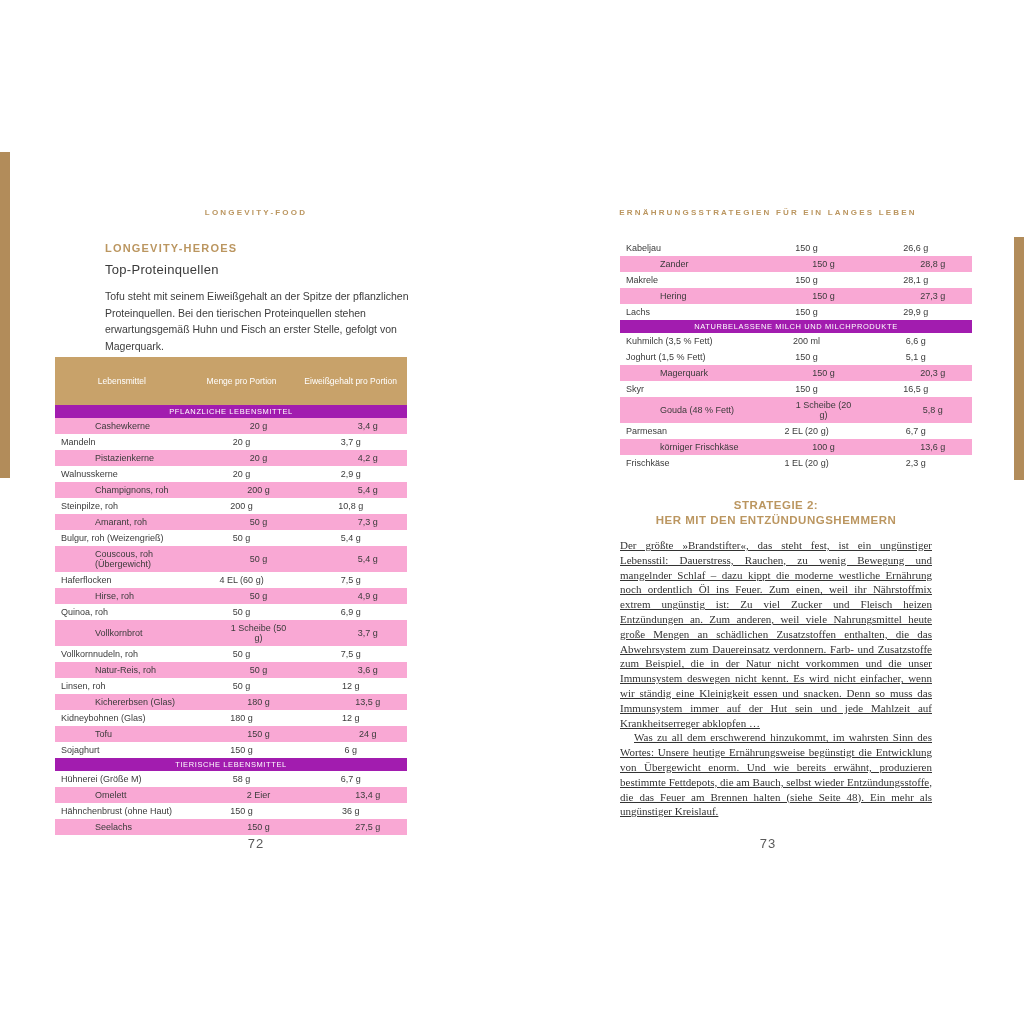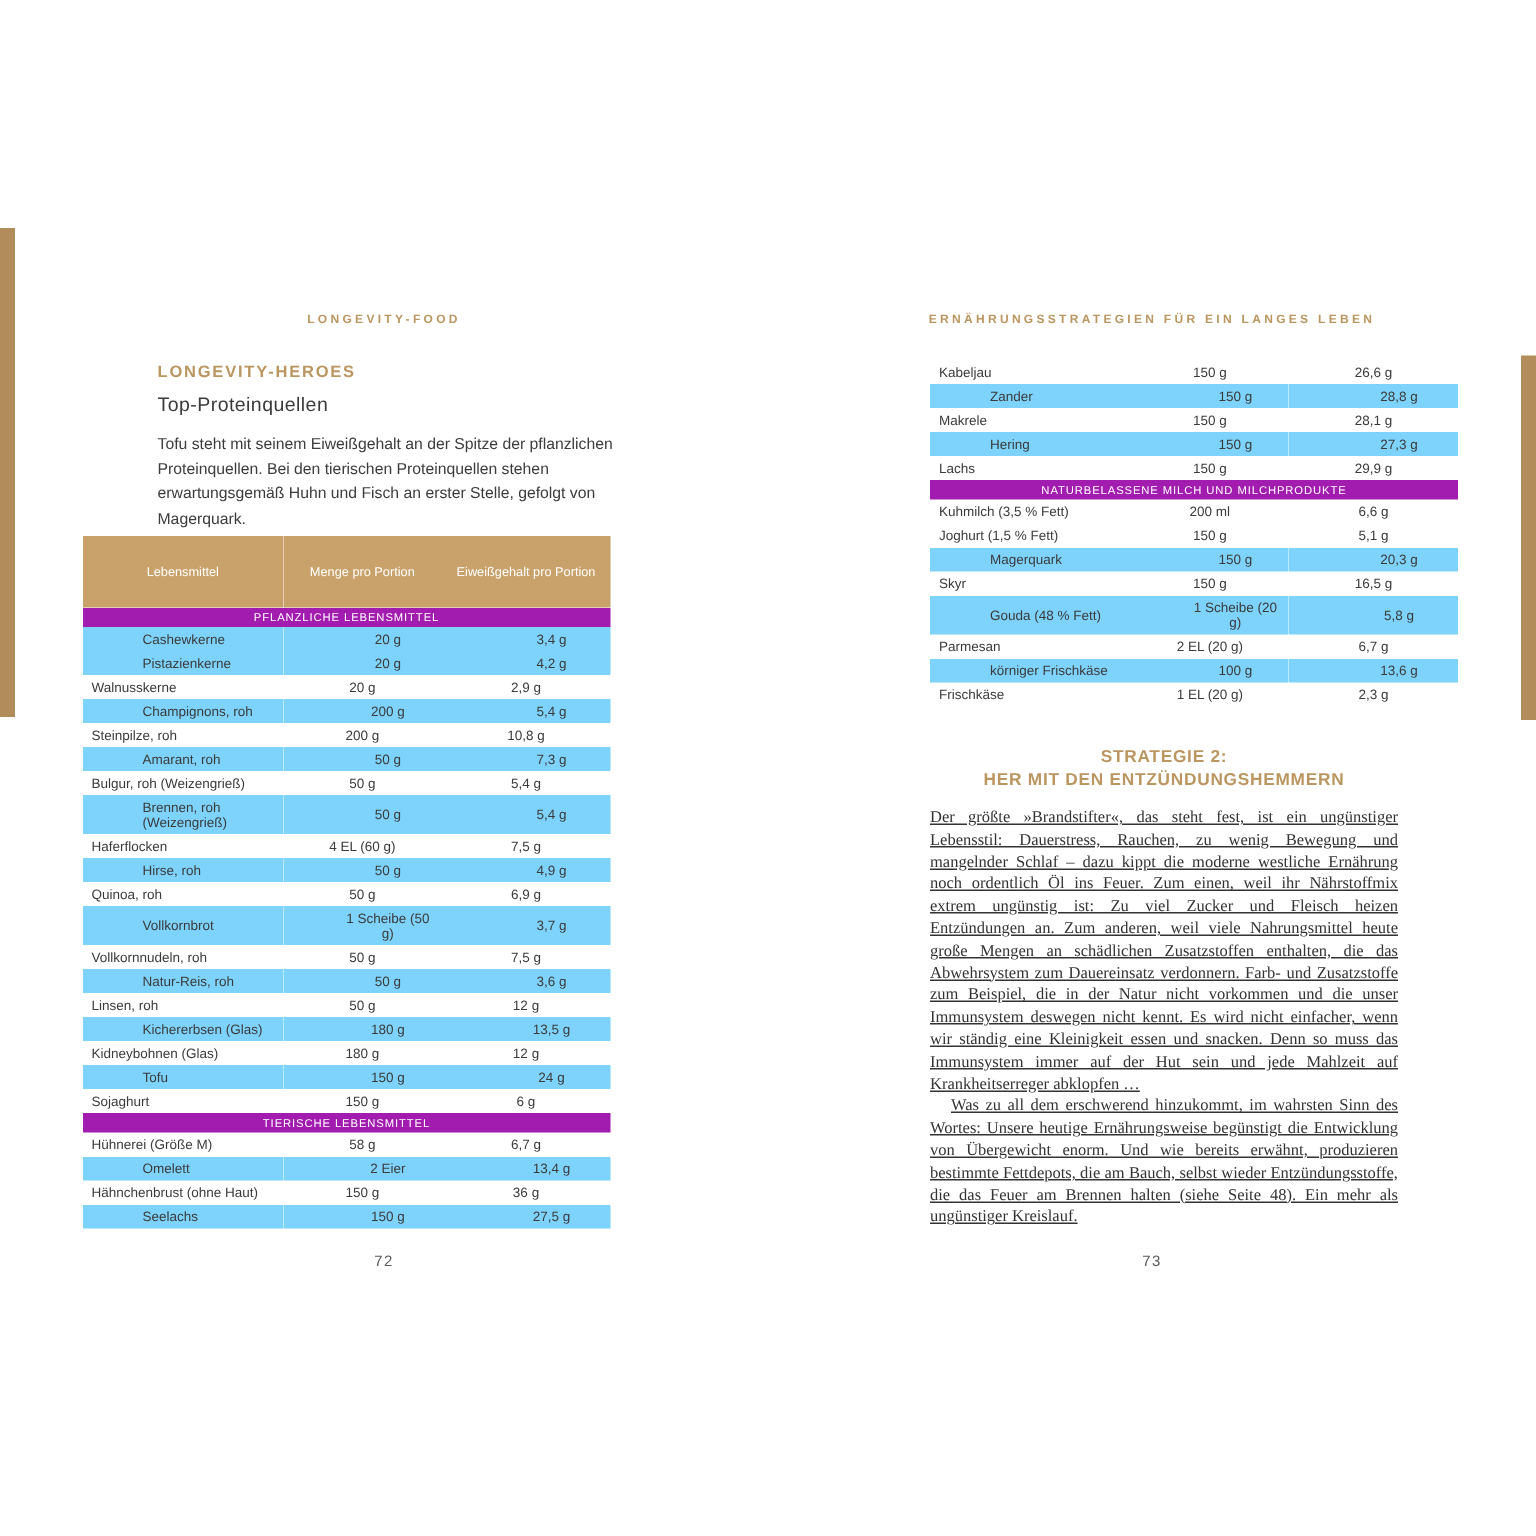--- a/index.html
+++ b/index.html
@@ -9,42 +9,42 @@
   .edge-tab { position:absolute; width:10px; background:#b28c5a; }
   .edge-tab.left { left:0; top:152px; height:326px; }
   .edge-tab.right { right:0; top:237px; height:243px; }
 
   .running-head { position:absolute; top:190px; width:512px; text-align:center;
     font-size:8px; font-weight:bold; letter-spacing:2.2px; color:#bb9660;margin-top:18px; }
   .running-head.lp { left:0; }
   .running-head.rp { left:512px; }
 
   .page-number { position:absolute; top:836px; width:512px; text-align:center;
-    font-size:10px; letter-spacing:1px; color:#5a5a5a; }
+    font-size:13px; letter-spacing:1px; color:#5a5a5a; }
   .page-number.lp { left:0; }
   .page-number.rp { left:512px; }
 
   .lp-heading { position:absolute; left:105px; top:242px; width:305px;
     color:#bb9660; font-weight:bold; font-size:11px; letter-spacing:1.2px; }
   .lp-subheading { position:absolute; left:105px; top:262px; width:305px;
     color:#3a3a3a; font-size:13px; letter-spacing:.3px; }
   .lp-intro { position:absolute; left:105px; top:288px; width:305px;
     font-size:10.5px; line-height:16.5px; color:#3c3c3c; }
 
   table.protein { border-collapse:collapse; width:352px; table-layout:fixed;
     font-size:9px; color:#3b3b3b; position:absolute; }
   table.protein.lp { left:55px; top:357px; }
   table.protein.rp { left:620px; top:240px; }
   table.protein td { padding:3px 6px; line-height:10px; text-align:center; overflow:hidden; }
   table.protein td.c0 { text-align:left; }
   table.protein tr.thead td { background:#c8a26a; color:#fff; font-size:8.5px;
     padding:19px 4px; text-align:center; }
   table.protein tr.section td { background:#a21caf; color:#fff; font-size:7.5px;
     letter-spacing:.6px; text-align:center; padding:2px; line-height:9px; }
-  table.protein tr.shade td { background:#7dd3fc;padding-left:40px; }
+  table.protein tr.shade td { background:#f9a8d4;padding-left:40px; }
 
   .strategy-heading { position:absolute; left:620px; top:498px; width:312px;
     text-align:center; color:#bb9660; font-weight:bold; font-size:11.5px;
     letter-spacing:.5px; line-height:15px; }
   .body-text { position:absolute; left:620px; top:538px; width:312px;
     font-family:"Liberation Serif",serif; font-size:11px; line-height:14.8px;
     text-align:justify; color:#333333; hyphens:auto;text-decoration:underline; }
   .body-text p + p { text-indent:14px; }
 </style>
 </head>
@@ -73,20 +73,25 @@
         <td>Eiweißgehalt pro Portion</td>
       </tr>
       <tr class="section">
         <td colspan="3">PFLANZLICHE LEBENSMITTEL</td>
       </tr>
       <tr class="shade">
         <td class="c0">Cashewkerne</td>
         <td class="c1">20 g</td>
         <td class="c2">3,4 g</td>
       </tr>
+      <tr class="">
+        <td class="c0">Mandeln</td>
+        <td class="c1">20 g</td>
+        <td class="c2">3,7 g</td>
+      </tr>
       <tr class="shade">
         <td class="c0">Pistazienkerne</td>
         <td class="c1">20 g</td>
         <td class="c2">4,2 g</td>
       </tr>
       <tr class="">
         <td class="c0">Walnusskerne</td>
         <td class="c1">20 g</td>
         <td class="c2">2,9 g</td>
       </tr>
@@ -104,21 +109,21 @@
         <td class="c0">Amarant, roh</td>
         <td class="c1">50 g</td>
         <td class="c2">7,3 g</td>
       </tr>
       <tr class="">
         <td class="c0">Bulgur, roh (Weizengrieß)</td>
         <td class="c1">50 g</td>
         <td class="c2">5,4 g</td>
       </tr>
       <tr class="shade">
-        <td class="c0">Brennen, roh (Weizengrieß)</td>
+        <td class="c0">Couscous, roh (Übergewicht)</td>
         <td class="c1">50 g</td>
         <td class="c2">5,4 g</td>
       </tr>
       <tr class="">
         <td class="c0">Haferflocken</td>
         <td class="c1">4 EL (60 g)</td>
         <td class="c2">7,5 g</td>
       </tr>
       <tr class="shade">
         <td class="c0">Hirse, roh</td>

